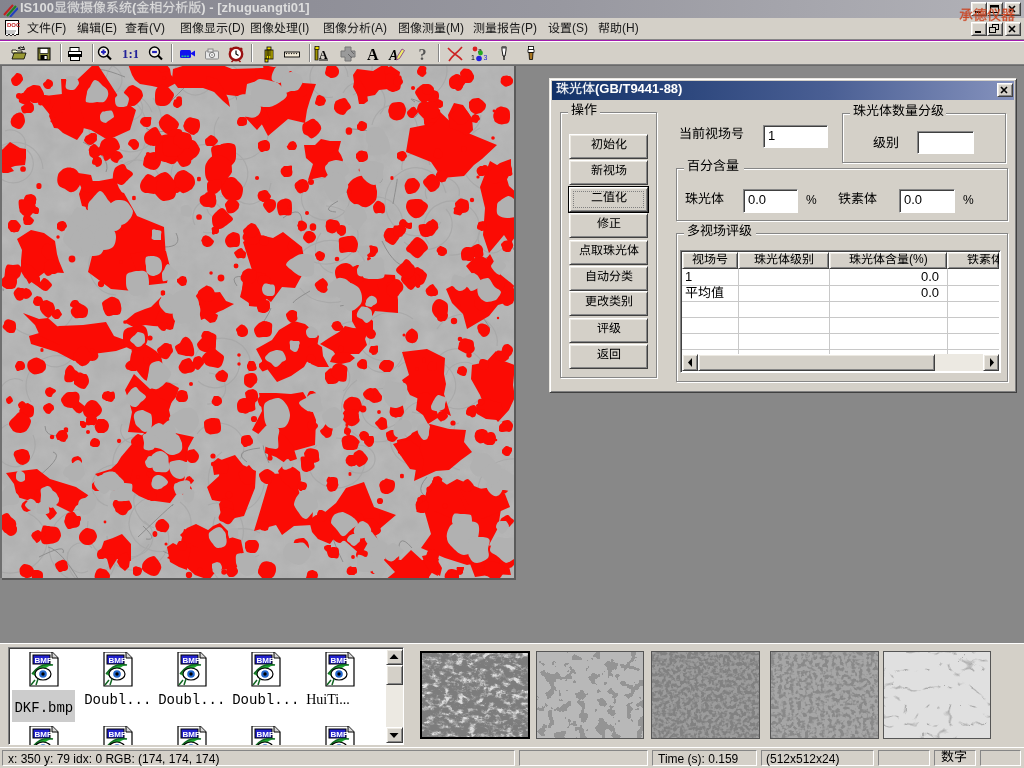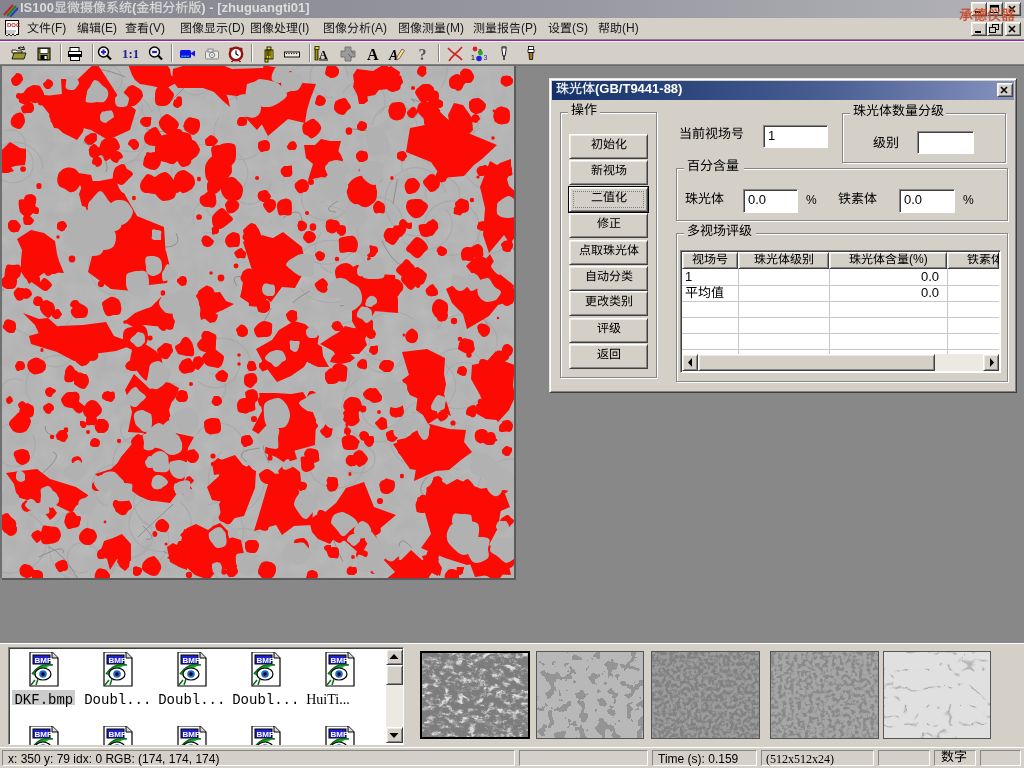--- a/index.html
+++ b/index.html
@@ -1447,21 +1447,21 @@
 <path d="M9 28 l-4 5 M12 27 l-2 6" stroke="#116622" stroke-width="1.5"></path>
 </g>
       </defs>
     </svg>
     <svg class="abs" style="left:26px;top:652px" width="36" height="36" viewBox="0 0 36 36">
       <use href="#bmpicon"></use>
     </svg>
     <svg class="abs" style="left:26px;top:726px" width="36" height="19" viewBox="0 0 36 19">
       <use href="#bmpicon"></use>
     </svg>
-    <div class="abs" style="left:12.425000000000004px;top:690px;background:#cccccc;height:15px;padding:0 2px"><span style="font-family:'Liberation Mono';font-size:14px;color:#000;line-height:15px;white-space:pre">DKF.bmp</span></div>
+    <div class="abs" style="left:12.425000000000004px;top:690px;background:#cccccc;height:32px;padding:8px 2px"><span style="font-family:'Liberation Mono';font-size:14px;color:#000;line-height:15px;white-space:pre">DKF.bmp</span></div>
     <svg class="abs" style="left:100px;top:652px" width="36" height="36" viewBox="0 0 36 36">
       <use href="#bmpicon"></use>
     </svg>
     <svg class="abs" style="left:100px;top:726px" width="36" height="19" viewBox="0 0 36 19">
       <use href="#bmpicon"></use>
     </svg>
     <div class="abs" style="left:82.2px;top:690px;height:15px;padding:0 2px"><span style="font-family:'Liberation Mono';font-size:14px;color:#000;line-height:15px;white-space:pre">Doubl...</span></div>
     <svg class="abs" style="left:174px;top:652px" width="36" height="36" viewBox="0 0 36 36">
       <use href="#bmpicon"></use>
     </svg>
@@ -1548,19 +1548,19 @@
     <div class="abs" style="left:0;top:747px;width:1024px;height:21px;background:#d4d0c8;border-top:1px solid #fff"></div>
     <div class="abs" style="left:2px;top:750px;width:513px;height:16px;border:1px solid;border-color:#868686 #fff #fff #868686"></div>
     <div class="abs" style="left:519px;top:750px;width:129px;height:16px;border:1px solid;border-color:#868686 #fff #fff #868686"></div>
     <div class="abs" style="left:652px;top:750px;width:105px;height:16px;border:1px solid;border-color:#868686 #fff #fff #868686"></div>
     <div class="abs" style="left:761px;top:750px;width:113px;height:16px;border:1px solid;border-color:#868686 #fff #fff #868686"></div>
     <div class="abs" style="left:878px;top:750px;width:52px;height:16px;border:1px solid;border-color:#868686 #fff #fff #868686"></div>
     <div class="abs" style="left:934px;top:750px;width:42px;height:16px;border:1px solid;border-color:#868686 #fff #fff #868686"></div>
     <div class="abs" style="left:980px;top:750px;width:41px;height:16px;border:1px solid;border-color:#868686 #fff #fff #868686"></div>
     <div class="abs" style="left:8px;top:752px;font-size:12px;color:#000;font-family:'Liberation Sans'">x: 350 y: 79  idx: 0  RGB: (174, 174, 174)</div>
     <div class="abs" style="left:658px;top:752px;font-size:12px;color:#000;font-family:'Liberation Sans'">Time (s): 0.159</div>
-    <div class="abs" style="left:766px;top:752px;font-size:12px;color:#000;font-family:Liberation Serif, serif">(512x512x24)</div>
+    <div class="abs" style="left:766px;top:752px;font-size:12px;color:#000;font-family:Liberation Sans, sans-serif">(512x512x24)</div>
     <svg style="position:absolute;left:941px;top:751px;overflow:visible" width="28" height="18">
       <g transform="translate(0,10.1)">
         <use href="#u6570" transform="translate(0.0,0) scale(0.0130,-0.0130)" fill="#000"></use>
         <use href="#u5B57" transform="translate(13.0,0) scale(0.0130,-0.0130)" fill="#000"></use>
       </g>
     </svg>
   </div>
 </body></html>

